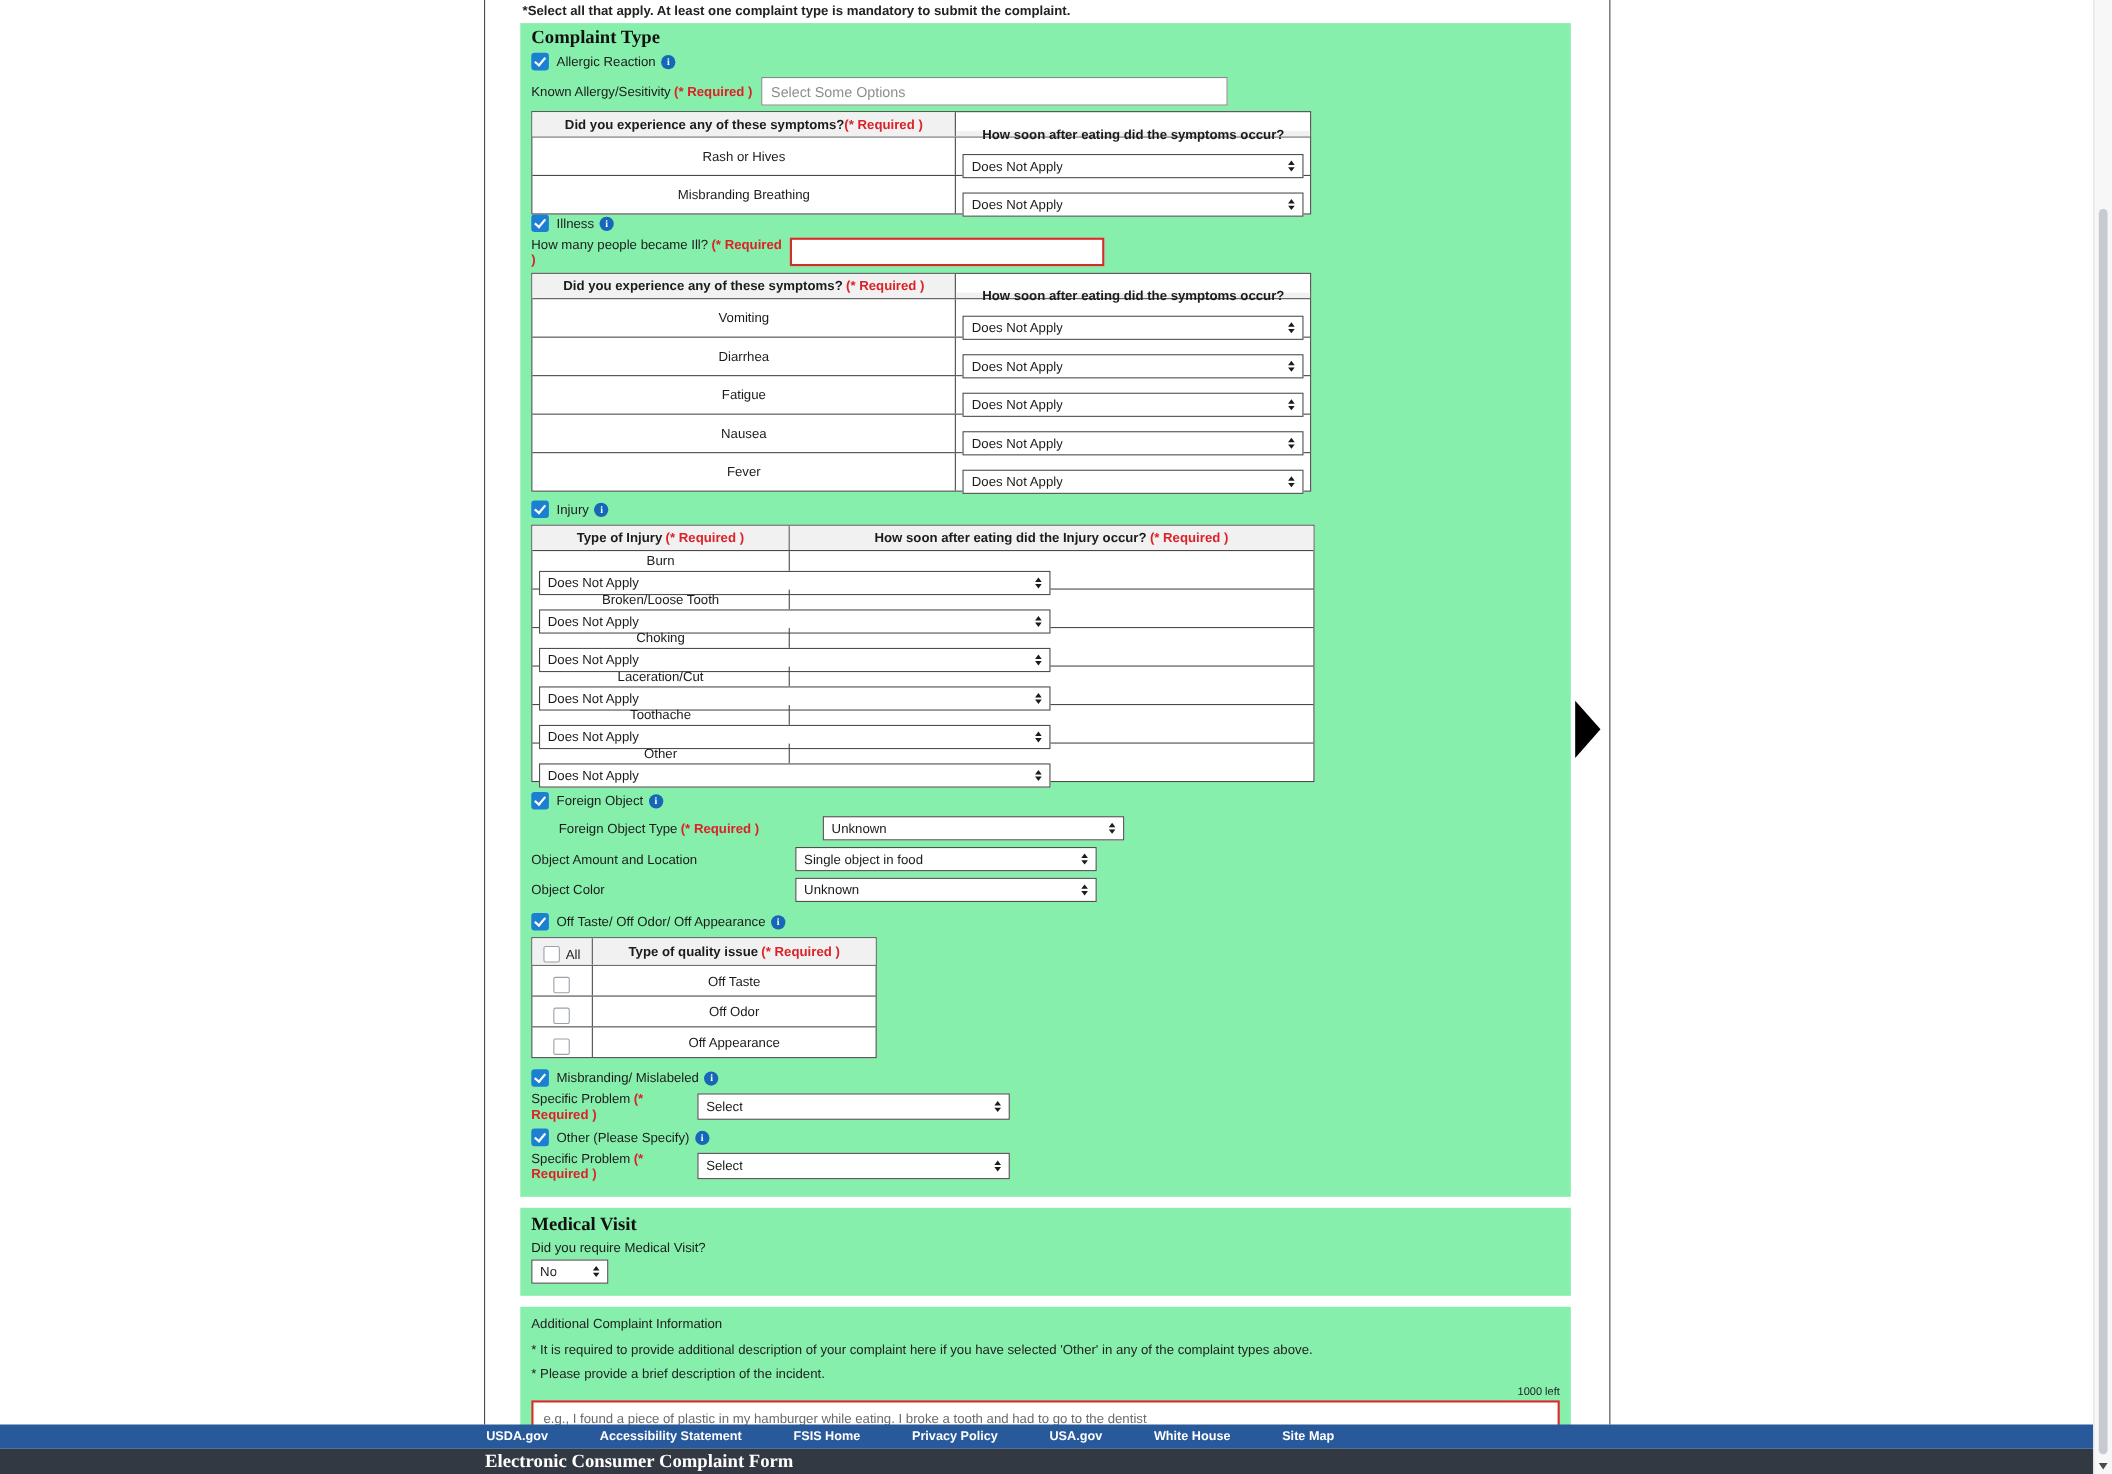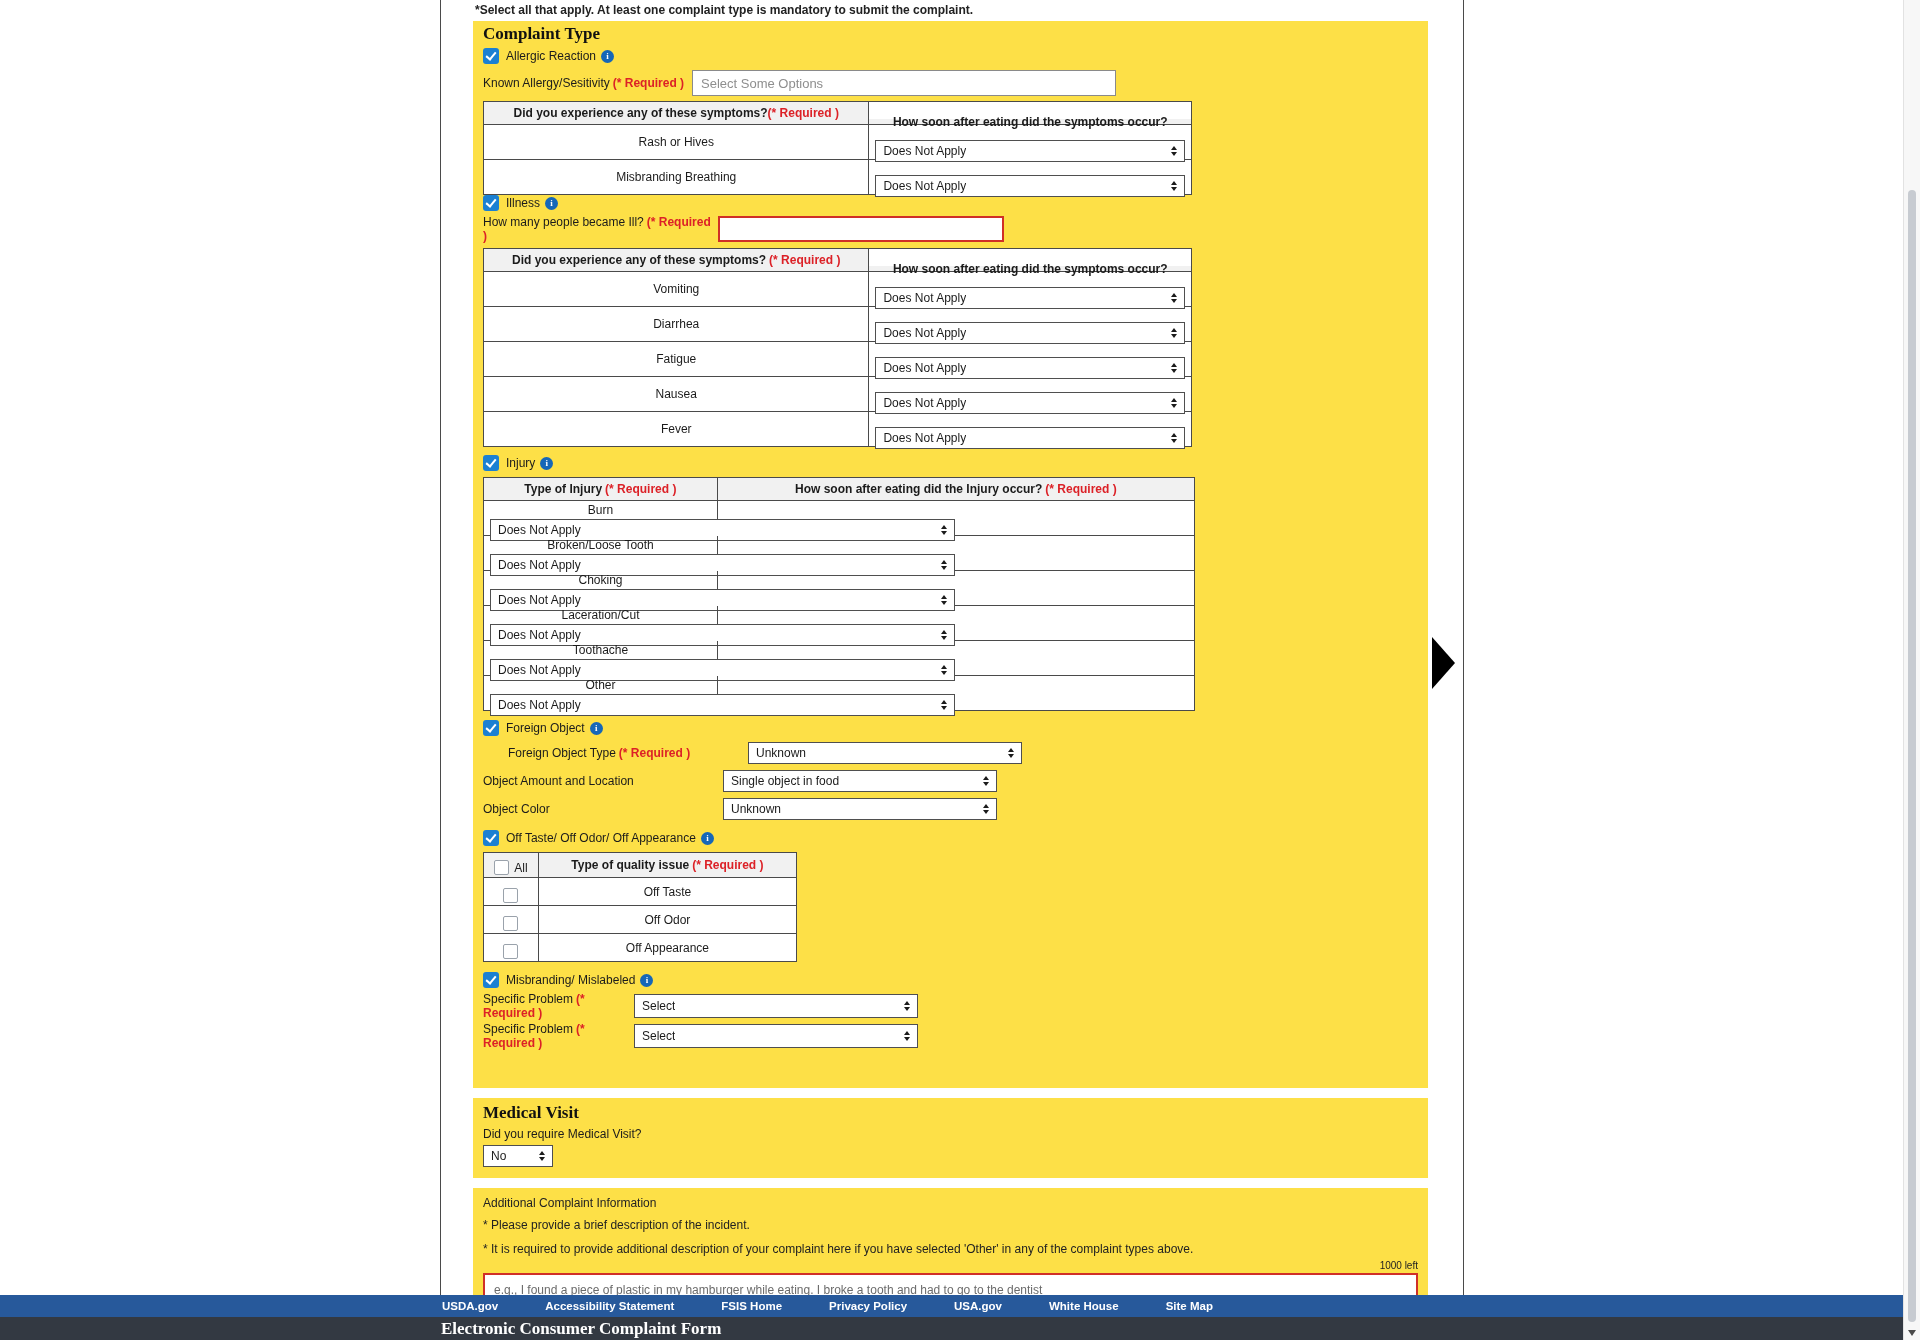--- a/index.html
+++ b/index.html
@@ -1,21 +1,21 @@
 <!DOCTYPE html>
 <html><head>
 <meta charset="utf-8">
 <style>
   html,body{margin:0;padding:0;background:#fff;}
   *{box-sizing:border-box;}
   #page{position:relative;width:1920px;height:1340px;background:#ffffff;overflow:hidden;
         font-family:"Liberation Sans",sans-serif;color:#1b1b1b;}
   .vline{position:absolute;top:0;width:1px;height:1295px;background:#4a4a4a;}
   .note{position:absolute;left:475px;top:3px;font-size:12px;font-weight:600;color:#222;}
-  .panel{position:absolute;left:473px;width:955px;background:#fde047;padding:4px 10px;}
+  .panel{position:absolute;left:473px;width:955px;background:#86efac;padding:4px 10px;}
   #panel-complaint{top:21px;height:1067px;}
   #panel-medical{top:1098px;height:80px;padding-top:6px;}
   #panel-additional{top:1188px;height:113px;overflow:hidden;padding-top:8px;}
   .serif-h{font-family:"Liberation Serif",serif;font-weight:bold;font-size:17px;line-height:18px;color:#111;}
   .req{color:#dc2127;font-weight:bold;margin-left:3px;}
   .req.tight{margin-left:0;}
   .cbrow{display:flex;align-items:center;height:16px;}
   .cb{width:16px;height:16px;border-radius:3px;flex:0 0 auto;position:relative;}
   .cb.on{background:#1b80d2;}
   .cb.on::after{content:"";position:absolute;left:5px;top:2px;width:4px;height:8px;
@@ -393,20 +393,25 @@
       <div class="lbl" style="width:151px;"><span>Specific Problem</span><span class="req">(* Required )</span></div>
       <div class="sel" style="width:284px;height:24px;">
           <span class="val">Select</span>
           <span class="spin">
             <i class="up"></i>
             <i class="dn"></i>
           </span>
         </div>
     </div>
 
+    <div class="cbrow" style="margin-top:8px;">
+      <span class="cb on"></span>
+      <span class="cblbl">Other (Please Specify)</span>
+      <span class="info"></span>
+    </div>
     <div class="fieldrow" style="margin-top:6px;height:24px;">
       <div class="lbl" style="width:151px;"><span>Specific Problem</span><span class="req">(* Required )</span></div>
       <div class="sel" style="width:284px;height:24px;">
           <span class="val">Select</span>
           <span class="spin">
             <i class="up"></i>
             <i class="dn"></i>
           </span>
         </div>
     </div>
@@ -420,22 +425,22 @@
         <span class="val">No</span>
         <span class="spin">
           <i class="up"></i>
           <i class="dn"></i>
         </span>
       </div>
   </div>
 
   <div class="panel" id="panel-additional">
     <div class="smallnote">Additional Complaint Information</div>
+    <div class="smallnote" style="margin-top:10px;">* It is required to provide additional description of your complaint here if you have selected 'Other' in any of the complaint types above.</div>
     <div class="smallnote" style="margin-top:8px;">* Please provide a brief description of the incident.</div>
-    <div class="smallnote" style="margin-top:10px;">* It is required to provide additional description of your complaint here if you have selected 'Other' in any of the complaint types above.</div>
     <div id="chars-left">1000 left</div>
     <textarea id="desc-box" placeholder="e.g., I found a piece of plastic in my hamburger while eating. I broke a tooth and had to go to the dentist" style=""></textarea>
   </div>
 
   <div id="expand-arrow"></div>
 
   <div id="footer-blue">
     <span class="flink">USDA.gov</span>
     <span class="flink">Accessibility Statement</span>
     <span class="flink">FSIS Home</span>

